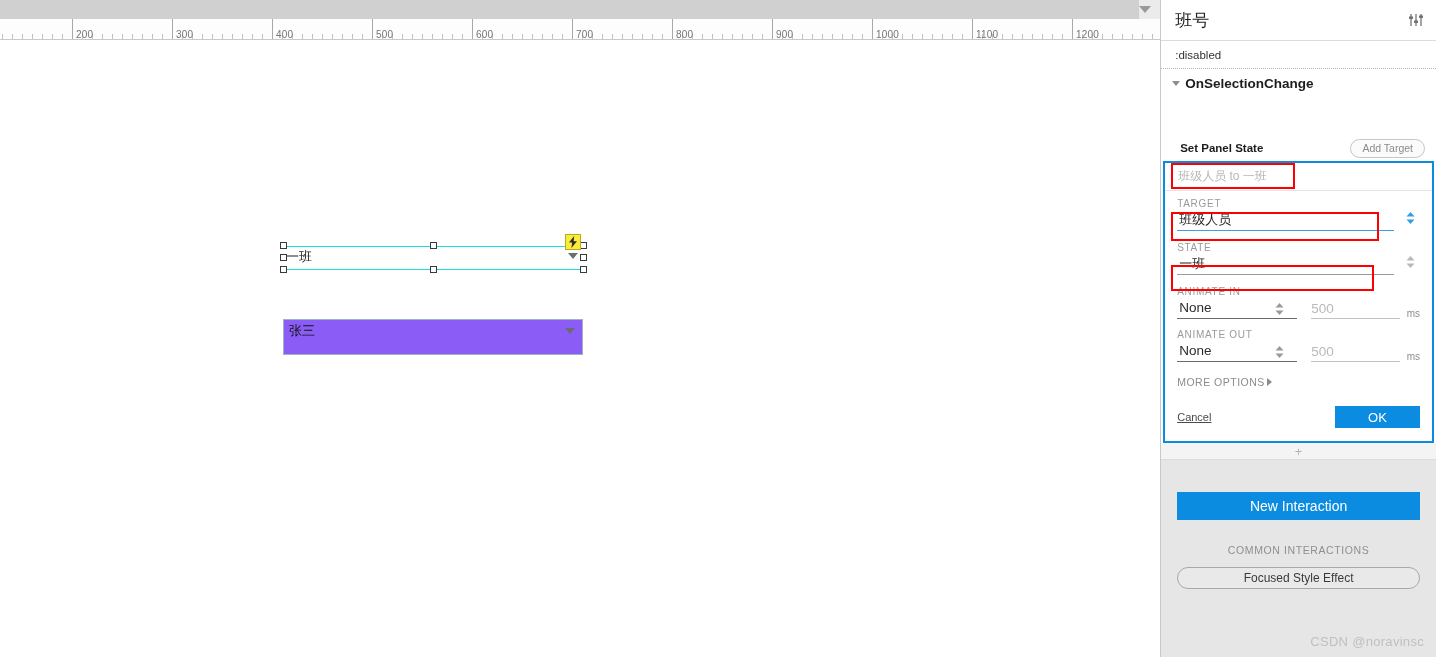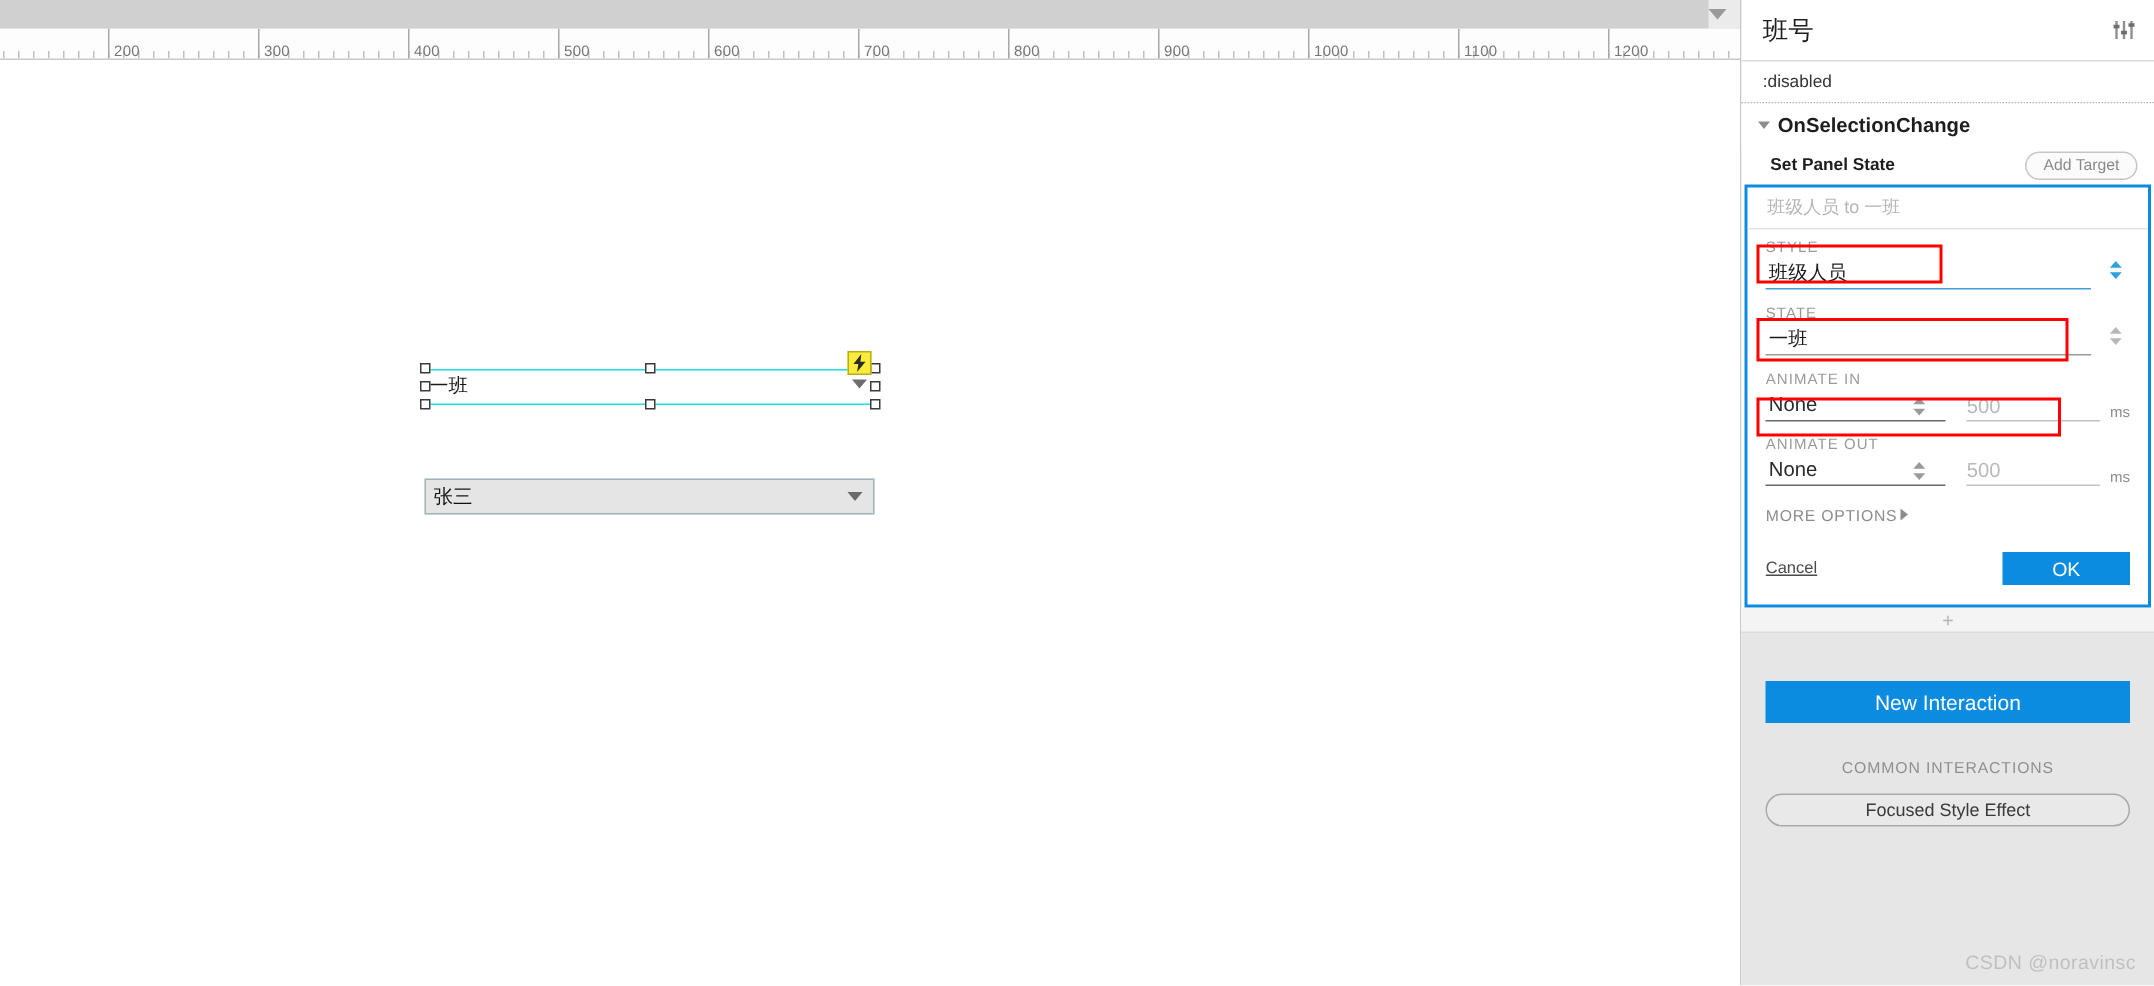--- a/index.html
+++ b/index.html
@@ -128,22 +128,22 @@
     display: flex;
     align-items: center;
     justify-content: center;
   }
   .bolt-badge svg { display: block; }
 
   
   .widget-dd {
     position: absolute;
     left: 283px; top: 279px;
-    width: 300px; height: 24px;
-    background: #e5e5e5;
+    width: 300px; height: 36px;
+    background: #8b5cf6;
     border: 1px solid #9fb3bd;
     box-sizing: border-box;
   }
   .widget-dd .dd-text {
     position: absolute;
     left: 5px; top: 2px;
     font-size: 13px;
     color: #111111;
     line-height: 18px;
   }
@@ -246,20 +246,21 @@
     font-weight: bold;
     color: #1d1d1d;
   }
 
   .action-row {
     height: 26px;
     display: flex;
     align-items: center;
     justify-content: space-between;
     padding: 0 11px 0 19px;
+    margin-top: 38px;
   }
   .action-label {
     font-size: 11.5px;
     font-weight: bold;
     color: #1d1d1d;
   }
   .add-target-btn {
     font-size: 10.5px;
     color: #8b8b8b;
     border: 1px solid #c6c6c6;
@@ -685,21 +686,21 @@
     </div>
 
     <div class="editor">
 
       <div class="ed-summary">
         <span>班级人员 to 一班</span>
       </div>
 
       <div class="ed-body">
 
-        <div class="fld-label">STYLE</div>
+        <div class="fld-label">TARGET</div>
         <div class="fld">
           <div class="fld-input">班级人员</div>
           <div class="fld-underline active"></div>
           <div class="spin">
             <svg width="11" height="14" viewBox="0 0 11 14">
               <path d="M5.5 1 L9.5 5.5 L1.5 5.5 Z" fill="#2f9fe0"></path>
               <path d="M5.5 13 L9.5 8.5 L1.5 8.5 Z" fill="#2f9fe0"></path>
             </svg>
           </div>
         </div>

